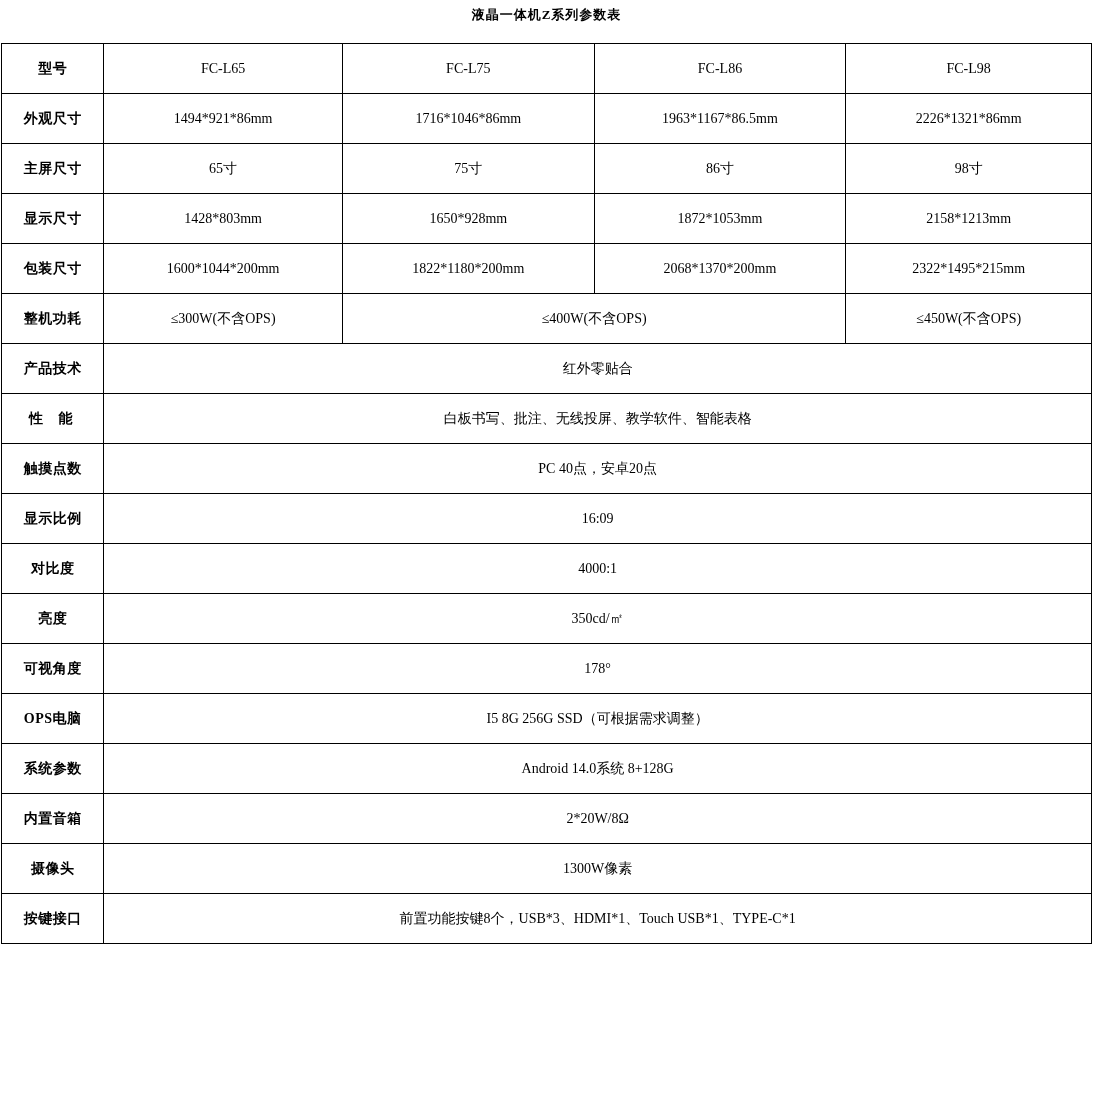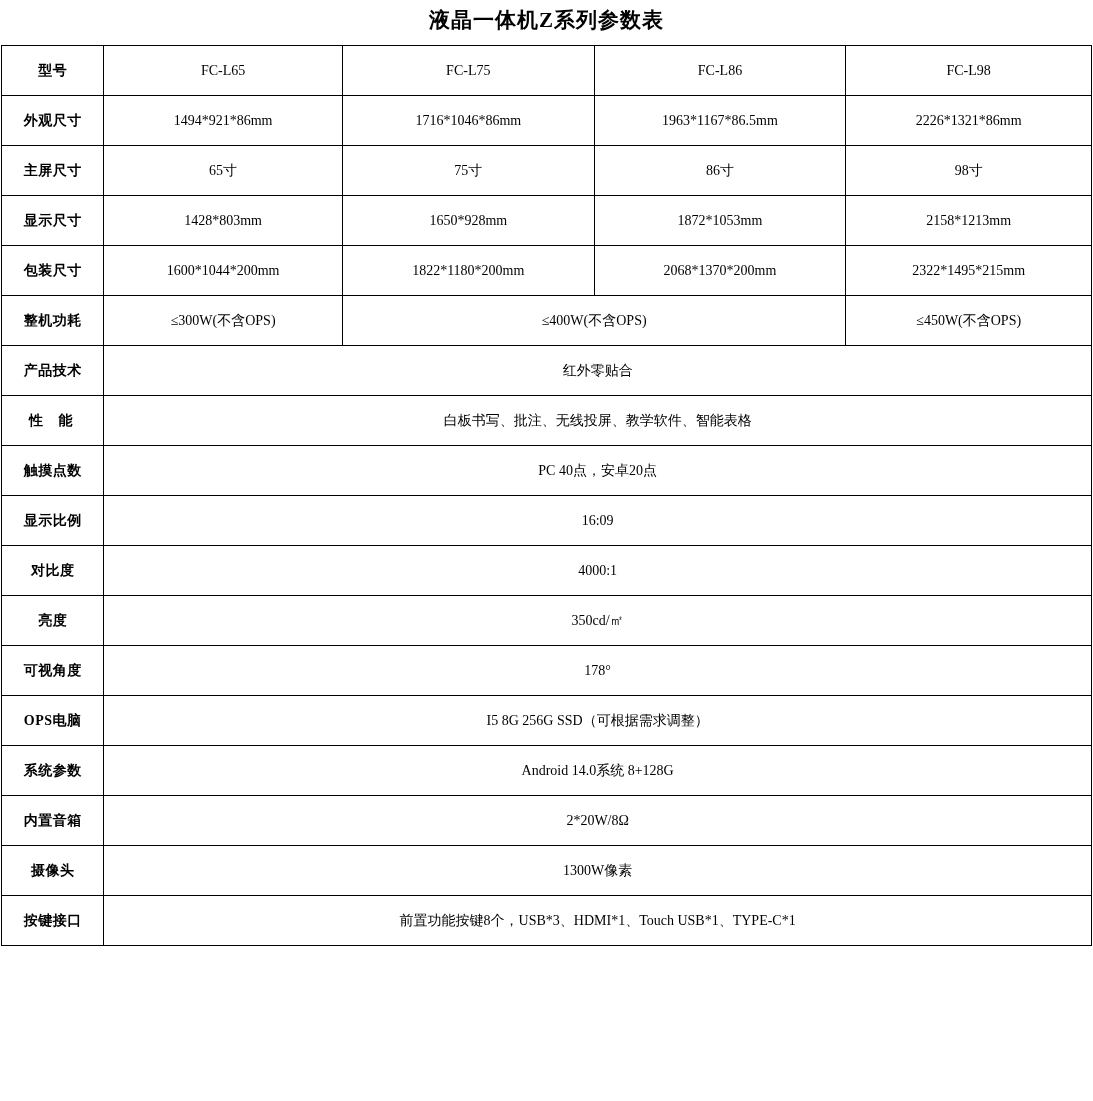--- a/index.html
+++ b/index.html
@@ -15,29 +15,29 @@
     overflow: hidden;
   }
   .page {
     width: 1093px;
     box-sizing: border-box;
     padding: 0;
   }
   .doc-title {
     text-align: center;
     font-weight: bold;
-    font-size: 21px;
+    font-size: 13px;
     letter-spacing: 1px;
     padding: 6px 0 7px 0;
     font-family: "Liberation Serif", "DejaVu Serif", serif;
   }
   table.spec {
     border-collapse: collapse;
     width: 1091px;
-    margin: 4px 1px;
+    margin: 12px 1px;
     table-layout: fixed;
   }
   table.spec td {
     border: 1px solid #000000;
     text-align: center;
     vertical-align: middle;
     height: 50px;
     font-size: 14px;
     font-family: "Liberation Serif", "DejaVu Serif", serif;
     padding: 2px 4px;

